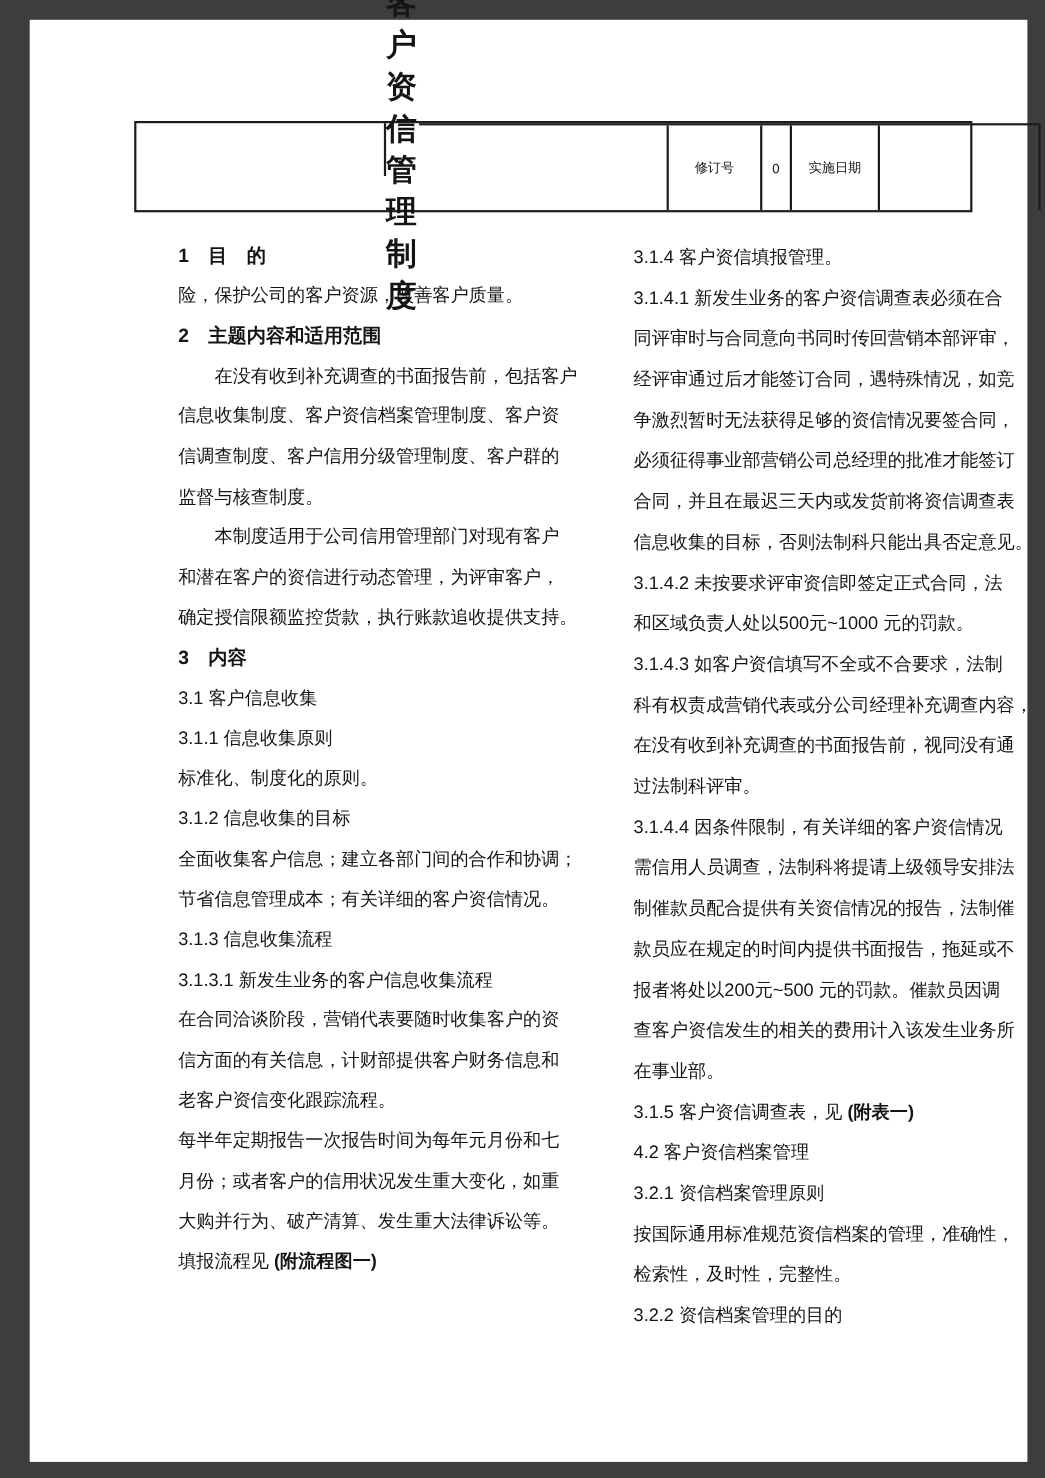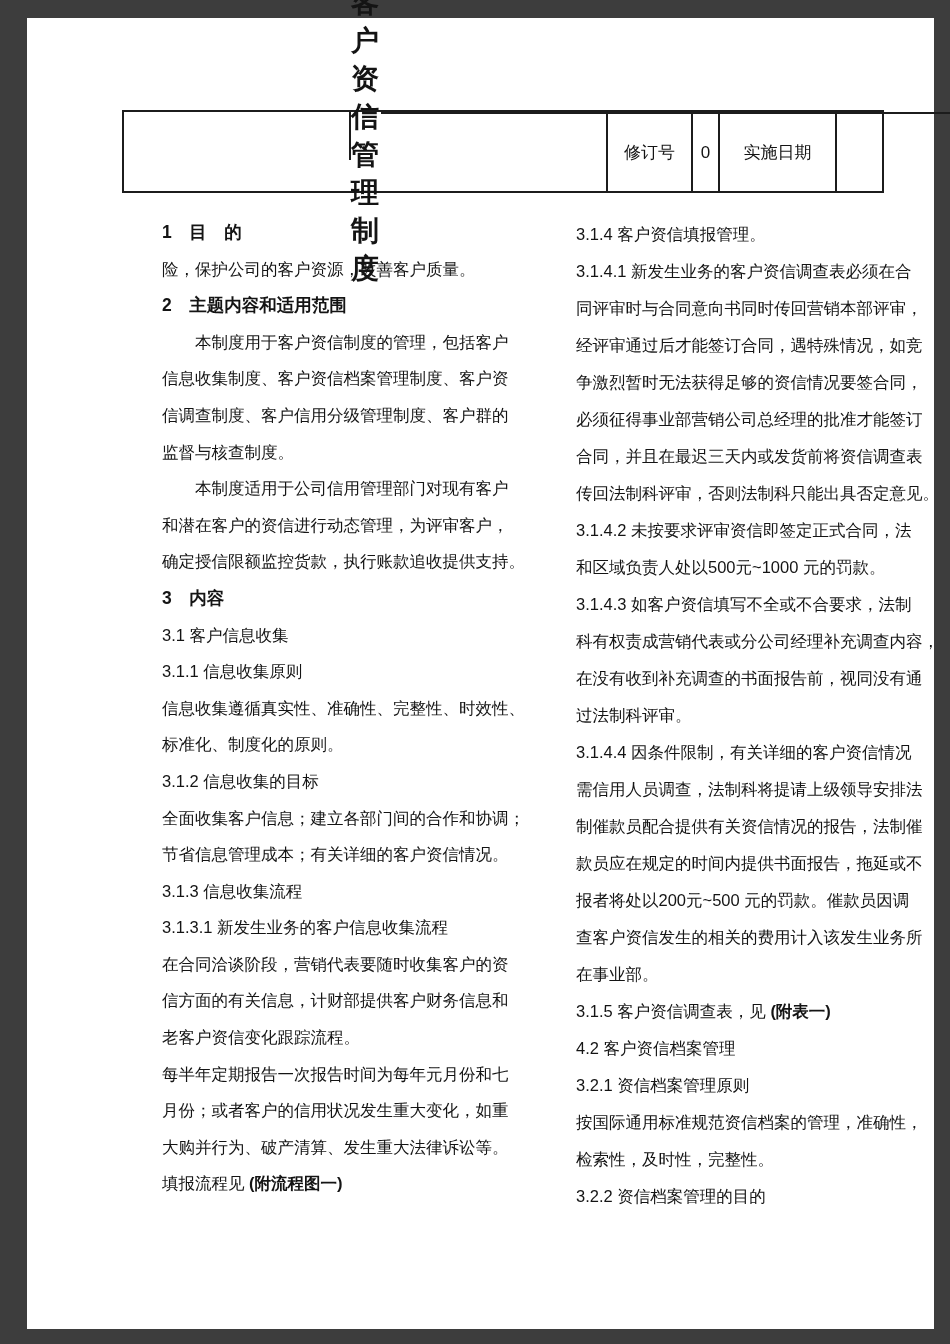--- a/index.html
+++ b/index.html
@@ -22,26 +22,26 @@
   }
   .hdr-row1{display:flex;height:48px;}
   .hdr-logo-cell{width:225px;box-sizing:border-box;}
   .hdr-title-cell{
     flex:1;border-left:2px solid #1c1c1c;display:flex;align-items:center;justify-content:center;
     font-size:28px;font-weight:bold;letter-spacing:2px;
   }
   .hdr-row2{display:flex;flex:1;border-top:2px solid #1c1c1c;}
   .hdr-row2 .cell{
     box-sizing:border-box;border-left:2px solid #1c1c1c;
-    display:flex;align-items:center;justify-content:center;font-size:17px;
+    display:flex;align-items:center;justify-content:center;font-size:12px;
   }
   .hdr-row2 .cell:first-child{border-left:none;width:225px;}
   .c-rev{width:85px;}
   .c-zero{width:27px;}
-  .c-date{width:117px;}
+  .c-date{width:80px;}
   .c-e1{width:146px;}
   .c-e2{flex:1;}
 
   
   .col{position:absolute;margin-left:40px;}
   .col-left{left:122px;top:214px;width:382px;}
   .col-right{left:536px;top:216px;width:382px;}
   .col-left .line{height:36.6px;line-height:36.6px;}
   .col-right .line{height:37px;line-height:37px;}
   .line{font-size:16.5px;white-space:nowrap;}
@@ -68,31 +68,30 @@
     <div class="cell c-date">实施日期</div>
     <div class="cell c-e1"></div>
     <div class="cell c-e2"></div>
   </div>
 </div>
 
 <div class="col col-left">
     <div class="line heading"><span>1　目　的</span></div>
     <div class="line"><span>险，保护公司的客户资源，改善客户质量。</span></div>
     <div class="line heading"><span>2　主题内容和适用范围</span></div>
-    <div class="line"><span>　　本制度用于客户资信制度的管理，包括客户</span></div>
+    <div class="line"><span>　　在没有收到补充调查的书面报告前，包括客户</span></div>
     <div class="line"><span>信息收集制度、客户资信档案管理制度、客户资</span></div>
     <div class="line"><span>信调查制度、客户信用分级管理制度、客户群的</span></div>
     <div class="line"><span>监督与核查制度。</span></div>
     <div class="line"><span>　　本制度适用于公司信用管理部门对现有客户</span></div>
     <div class="line"><span>和潜在客户的资信进行动态管理，为评审客户，</span></div>
     <div class="line"><span>确定授信限额监控货款，执行账款追收提供支持。</span></div>
     <div class="line heading"><span>3　内容</span></div>
     <div class="line"><span>3.1 客户信息收集</span></div>
     <div class="line"><span>3.1.1 信息收集原则</span></div>
-    <div class="line"><span>信息收集遵循真实性、准确性、完整性、时效性、</span></div>
     <div class="line"><span>标准化、制度化的原则。</span></div>
     <div class="line"><span>3.1.2 信息收集的目标</span></div>
     <div class="line"><span>全面收集客户信息；建立各部门间的合作和协调；</span></div>
     <div class="line"><span>节省信息管理成本；有关详细的客户资信情况。</span></div>
     <div class="line"><span>3.1.3 信息收集流程</span></div>
     <div class="line"><span>3.1.3.1 新发生业务的客户信息收集流程</span></div>
     <div class="line"><span>在合同洽谈阶段，营销代表要随时收集客户的资</span></div>
     <div class="line"><span>信方面的有关信息，计财部提供客户财务信息和</span></div>
     <div class="line"><span>老客户资信变化跟踪流程。</span></div>
     <div class="line"><span>每半年定期报告一次报告时间为每年元月份和七</span></div>
@@ -101,21 +100,21 @@
     <div class="line"><span>填报流程见 </span><span class="b">(附流程图一)</span></div>
   </div>
 <div class="col col-right">
     <div class="line"><span>3.1.4 客户资信填报管理。</span></div>
     <div class="line"><span>3.1.4.1 新发生业务的客户资信调查表必须在合</span></div>
     <div class="line"><span>同评审时与合同意向书同时传回营销本部评审，</span></div>
     <div class="line"><span>经评审通过后才能签订合同，遇特殊情况，如竞</span></div>
     <div class="line"><span>争激烈暂时无法获得足够的资信情况要签合同，</span></div>
     <div class="line"><span>必须征得事业部营销公司总经理的批准才能签订</span></div>
     <div class="line"><span>合同，并且在最迟三天内或发货前将资信调查表</span></div>
-    <div class="line"><span>传回法制科评审，否则法制科只能出具否定意见。</span></div>
+    <div class="line"><span>信息收集的目标，否则法制科只能出具否定意见。</span></div>
     <div class="line"><span>3.1.4.2 未按要求评审资信即签定正式合同，法</span></div>
     <div class="line"><span>和区域负责人处以500元~1000 元的罚款。</span></div>
     <div class="line"><span>3.1.4.3 如客户资信填写不全或不合要求，法制</span></div>
     <div class="line"><span>科有权责成营销代表或分公司经理补充调查内容，</span></div>
     <div class="line"><span>在没有收到补充调查的书面报告前，视同没有通</span></div>
     <div class="line"><span>过法制科评审。</span></div>
     <div class="line"><span>3.1.4.4 因条件限制，有关详细的客户资信情况</span></div>
     <div class="line"><span>需信用人员调查，法制科将提请上级领导安排法</span></div>
     <div class="line"><span>制催款员配合提供有关资信情况的报告，法制催</span></div>
     <div class="line"><span>款员应在规定的时间内提供书面报告，拖延或不</span></div>

